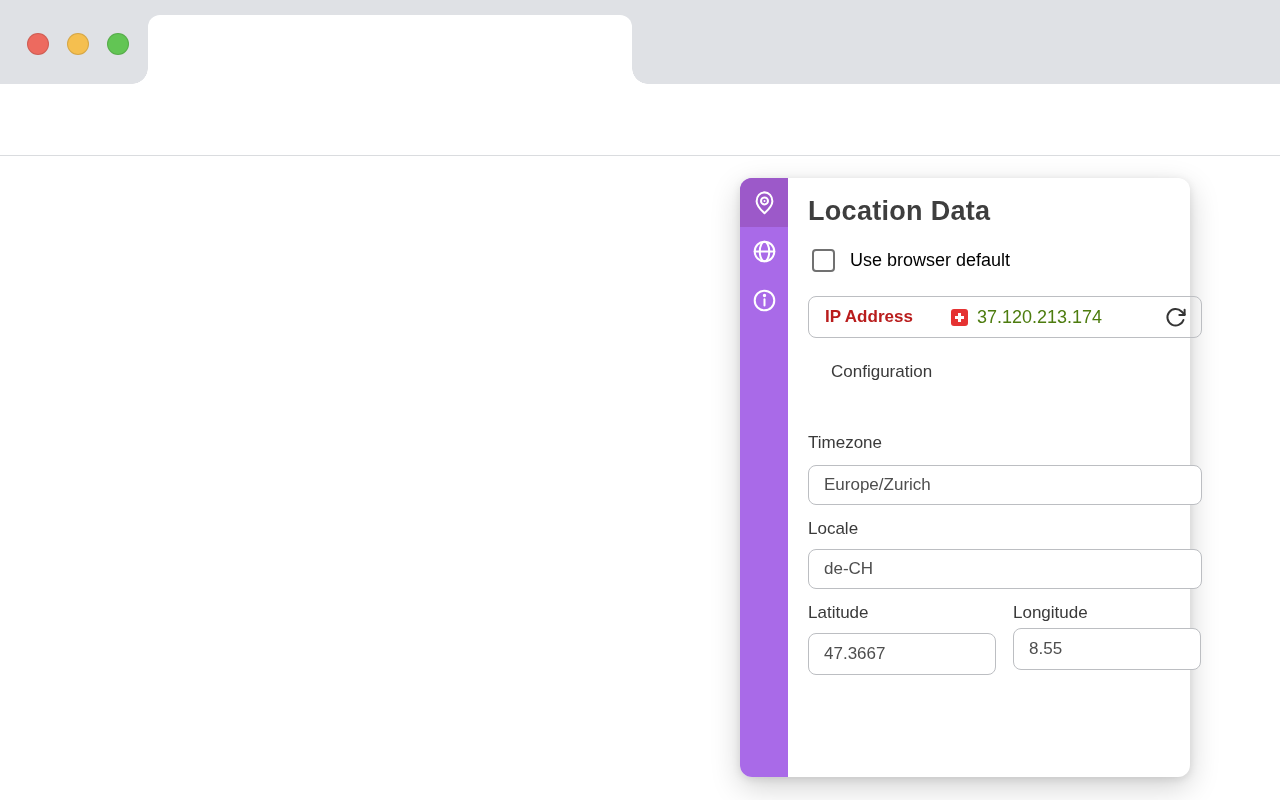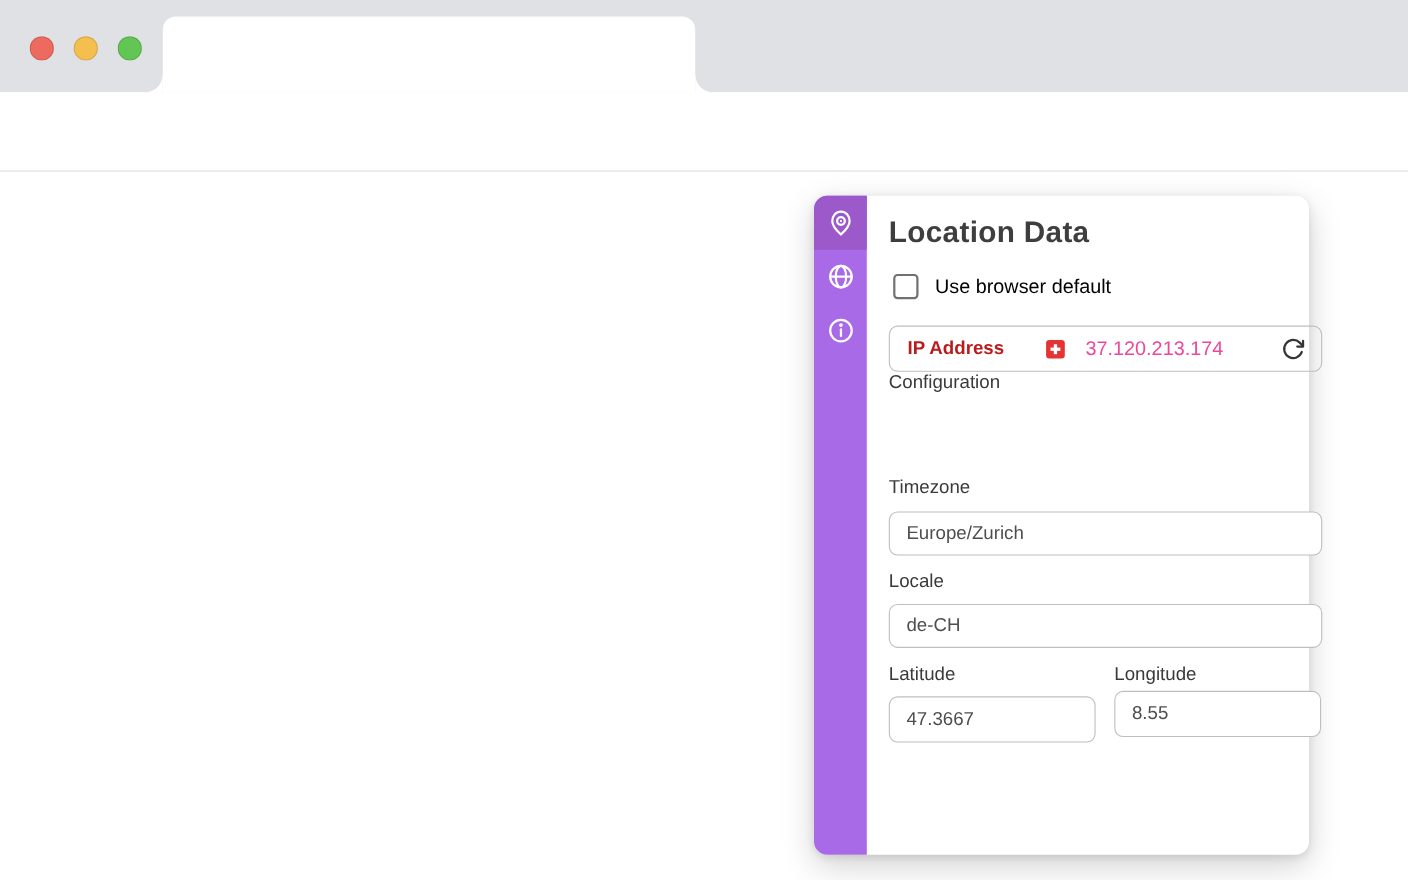--- a/index.html
+++ b/index.html
@@ -50,25 +50,25 @@
   .cb { width:23px; height:23px; border:2px solid #717171; border-radius:4px; background:#fff; cursor:pointer; }
   .cblabel { margin-left:15px; font-size:18px; color:#000000; }
 
   .ipbox { position:absolute; left:20px; top:118px; width:394px; height:42px;
     border:1px solid #bcbec2; border-radius:8px; display:flex; align-items:center; padding:0 14px 0 16px; }
   .iplabel { font-size:17px; font-weight:700; color:#b91c1c; }
   .flag { position:relative; width:17px; height:17px; background:#e53232; border-radius:3px; margin-left:38px; flex:0 0 auto; }
   .flag i { position:absolute; background:#fff; }
   .flag .h { left:4px; top:7px; width:9px; height:3px; }
   .flag .v { left:7px; top:4px; width:3px; height:9px; }
-  .ipval { margin-left:19px; font-size:18px; color:#ec4899; }
+  .ipval { margin-left:9px; font-size:18px; color:#4d7c0f; }
   .refresh { margin-left:auto; cursor:pointer; }
 
   .flabel { position:absolute; left:20px; font-size:17px; color:#3a3a3a; }
-  .flabel.l-config { top:160px; }
+  .flabel.l-config { top:184px;margin-left:23px; }
   .flabel.l-tz { top:255px; }
   .flabel.l-locale { top:341px; }
   .flabel.l-lat { top:425px; }
   .flabel.l-lng { left:225px; top:425px; }
 
   .selectbox { position:absolute; left:20px; top:202px; width:394px; height:40px;
     border:1px solid #bcbec2; border-radius:8px; background:#fff; display:flex; align-items:center;
     padding:0 14px 0 16px; font-size:17px; color:#3f3f3f; cursor:pointer; }
   .selectbox svg { margin-left:auto; }
 

